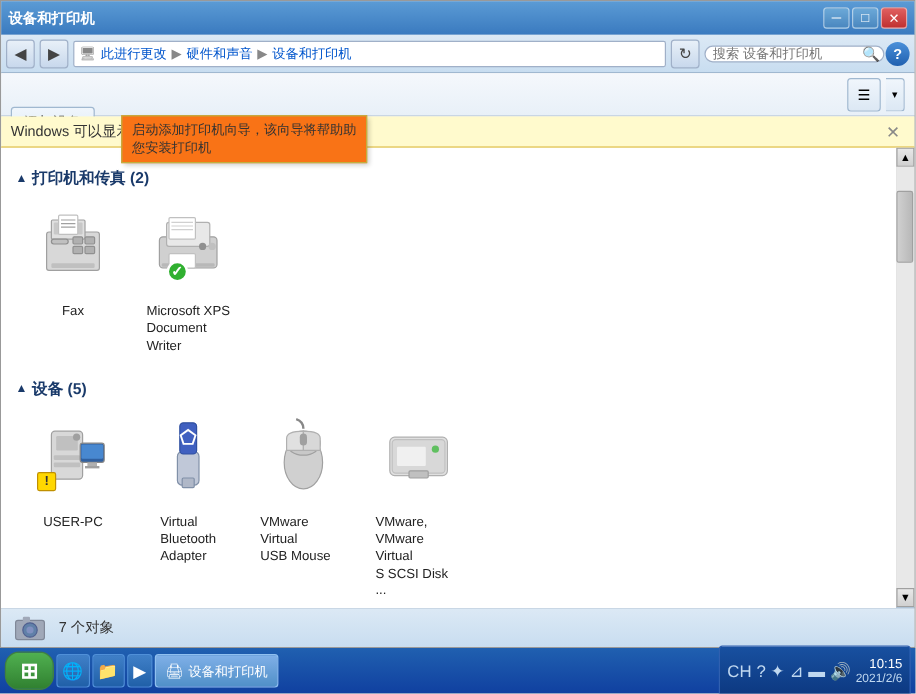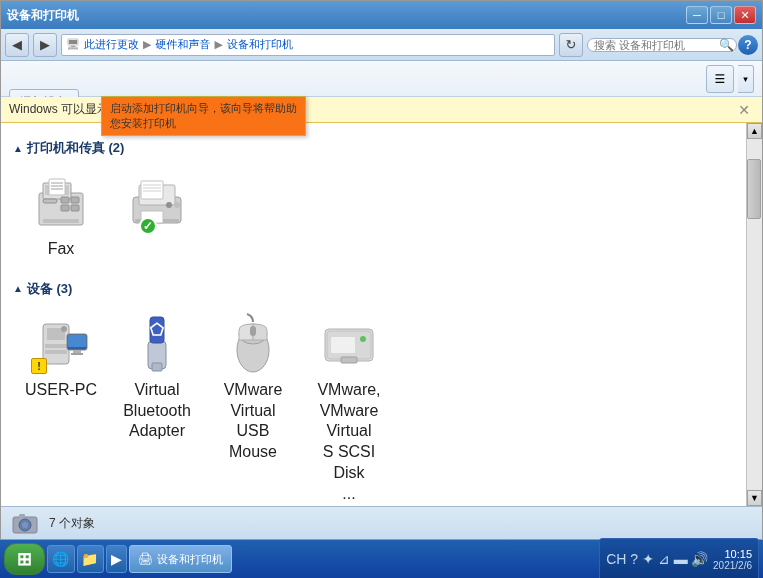--- a/index.html
+++ b/index.html
@@ -302,24 +302,24 @@
     }
     .device-icon {
       width: 64px;
       height: 64px;
       display: flex;
       align-items: center;
       justify-content: center;
       position: relative;
     }
     .device-label {
-      text-align: center;
-      font-size: 16px;
+      text-align: left;
+      font-size: 11px;
       color: #222;
-      margin-top: 4px;
+      margin-top: 17px;
       line-height: 1.3;
     }
 
     
     .status-bar {
       height: 28px;
       background: linear-gradient(to bottom, #dce9f5, #c8ddf0);
       border-top: 1px solid #a0b8d0;
       display: flex;
       align-items: center;
@@ -560,27 +560,28 @@
 
               <circle cx="44" cy="32" r="3" fill="#909090"></circle>
               <circle cx="52" cy="32" r="3" fill="#c0c0c0"></circle>
 
               <rect x="10" y="46" width="44" height="3" rx="1" fill="#b8b8b8"></rect>
 
               <rect x="16" y="38" width="22" height="12" rx="1" fill="white" stroke="#c0c0c0" stroke-width="1"></rect>
             </svg>
             <div class="check-badge">✓</div>
           </div>
+          <div class="device-label">Microsoft XPS<br>Document<br>Writer</div>
         </div>
 
       </div>
 
       <div class="section-header">
         <span class="section-arrow">▲</span>
-        <span>设备 (3)</span>
+        <span>设备 (5)</span>
       </div>
 
       <div class="device-grid">
 
         <div class="device-item">
           <div class="device-icon" style="position:relative;">
             <svg width="64" height="60" viewBox="0 0 64 60">
 
               <rect x="14" y="10" width="26" height="40" rx="3" fill="#d8d8d8" stroke="#a0a0a0" stroke-width="1"></rect>
               <rect x="18" y="14" width="18" height="12" rx="1" fill="#c0c0c0"></rect>

